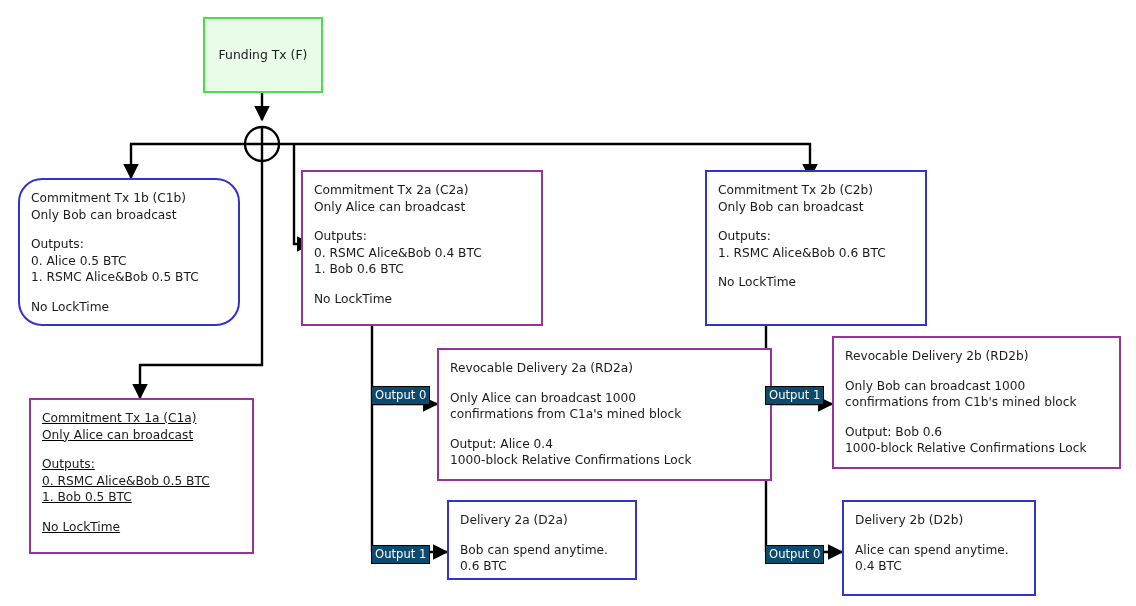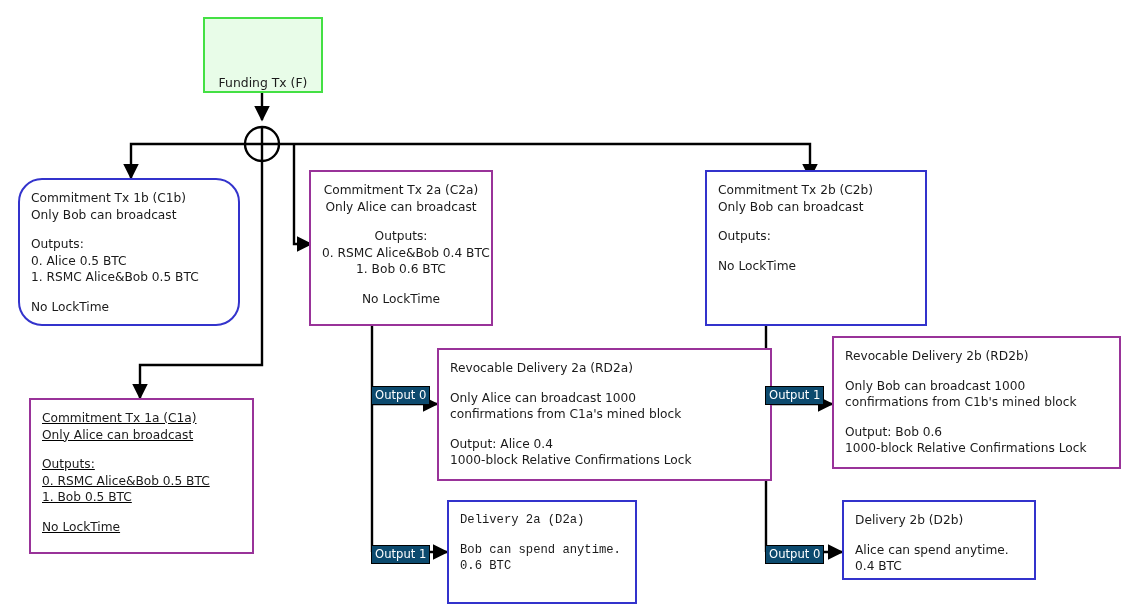--- a/index.html
+++ b/index.html
@@ -88,51 +88,52 @@
       <path d="M 372 326 L 372 552"></path>
       <path d="M 372 404 L 437 404" marker-end="url(#arrow)"></path>
       <path d="M 372 552 L 447 552" marker-end="url(#arrow)"></path>
 
       <path d="M 766 326 L 766 552"></path>
       <path d="M 766 404 L 832 404" marker-end="url(#arrow)"></path>
       <path d="M 766 552 L 842 552" marker-end="url(#arrow)"></path>
     </g>
   </svg>
 
-  <div class="node green" style="left:203px; top:17px; width:120px; height:76px;align-items:flex-end;">
+  <div class="node green" style="left:203px; top:17px; width:120px; height:76px;">
     <div class="line">Funding Tx (F)</div>
   </div>
 
   <div class="node" style="left:18px; top:178px; width:222px; height:148px;border-radius:24px;">
     <div class="line">Commitment Tx 1b (C1b)</div>
     <div class="line">Only Bob can broadcast</div>
     <div class="blank"></div>
     <div class="line">Outputs:</div>
     <div class="line">0. Alice 0.5 BTC</div>
     <div class="line">1. RSMC Alice&amp;Bob 0.5 BTC</div>
     <div class="blank"></div>
     <div class="line">No LockTime</div>
   </div>
 
-  <div class="node purple" style="left:309px; top:170px; width:184px; height:156px;text-align:center;">
+  <div class="node purple" style="left:301px; top:170px; width:242px; height:156px;">
     <div class="line">Commitment Tx 2a (C2a)</div>
     <div class="line">Only Alice can broadcast</div>
     <div class="blank"></div>
     <div class="line">Outputs:</div>
     <div class="line">0. RSMC Alice&amp;Bob 0.4 BTC</div>
     <div class="line">1. Bob 0.6 BTC</div>
     <div class="blank"></div>
     <div class="line">No LockTime</div>
   </div>
 
   <div class="node" style="left:705px; top:170px; width:222px; height:156px;">
     <div class="line">Commitment Tx 2b (C2b)</div>
     <div class="line">Only Bob can broadcast</div>
     <div class="blank"></div>
     <div class="line">Outputs:</div>
+    <div class="line">1. RSMC Alice&amp;Bob 0.6 BTC</div>
     <div class="blank"></div>
     <div class="line">No LockTime</div>
   </div>
 
   <div class="node purple" style="left:29px; top:398px; width:225px; height:156px;text-decoration:underline;">
     <div class="line">Commitment Tx 1a (C1a)</div>
     <div class="line">Only Alice can broadcast</div>
     <div class="blank"></div>
     <div class="line">Outputs:</div>
     <div class="line">0. RSMC Alice&amp;Bob 0.5 BTC</div>
@@ -154,28 +155,28 @@
   <div class="node purple" style="left:832px; top:336px; width:289px; height:133px;">
     <div class="line">Revocable Delivery 2b (RD2b)</div>
     <div class="blank"></div>
     <div class="line">Only Bob can broadcast 1000</div>
     <div class="line">confirmations from C1b's mined block</div>
     <div class="blank"></div>
     <div class="line">Output: Bob 0.6</div>
     <div class="line">1000-block Relative Confirmations Lock</div>
   </div>
 
-  <div class="node" style="left:447px; top:500px; width:190px; height:104px;font-family:Liberation Mono, monospace;">
+  <div class="node" style="left:447px; top:500px; width:190px; height:80px;">
     <div class="line">Delivery 2a (D2a)</div>
     <div class="blank"></div>
     <div class="line">Bob can spend anytime.</div>
     <div class="line">0.6 BTC</div>
   </div>
 
-  <div class="node" style="left:842px; top:500px; width:194px; height:80px;">
+  <div class="node" style="left:842px; top:500px; width:194px; height:96px;">
     <div class="line">Delivery 2b (D2b)</div>
     <div class="blank"></div>
     <div class="line">Alice can spend anytime.</div>
     <div class="line">0.4 BTC</div>
   </div>
 
   <div class="oplabel" style="left:371px; top:386px;">Output 0</div>
 
   <div class="oplabel" style="left:371px; top:545px;">Output 1</div>
 

